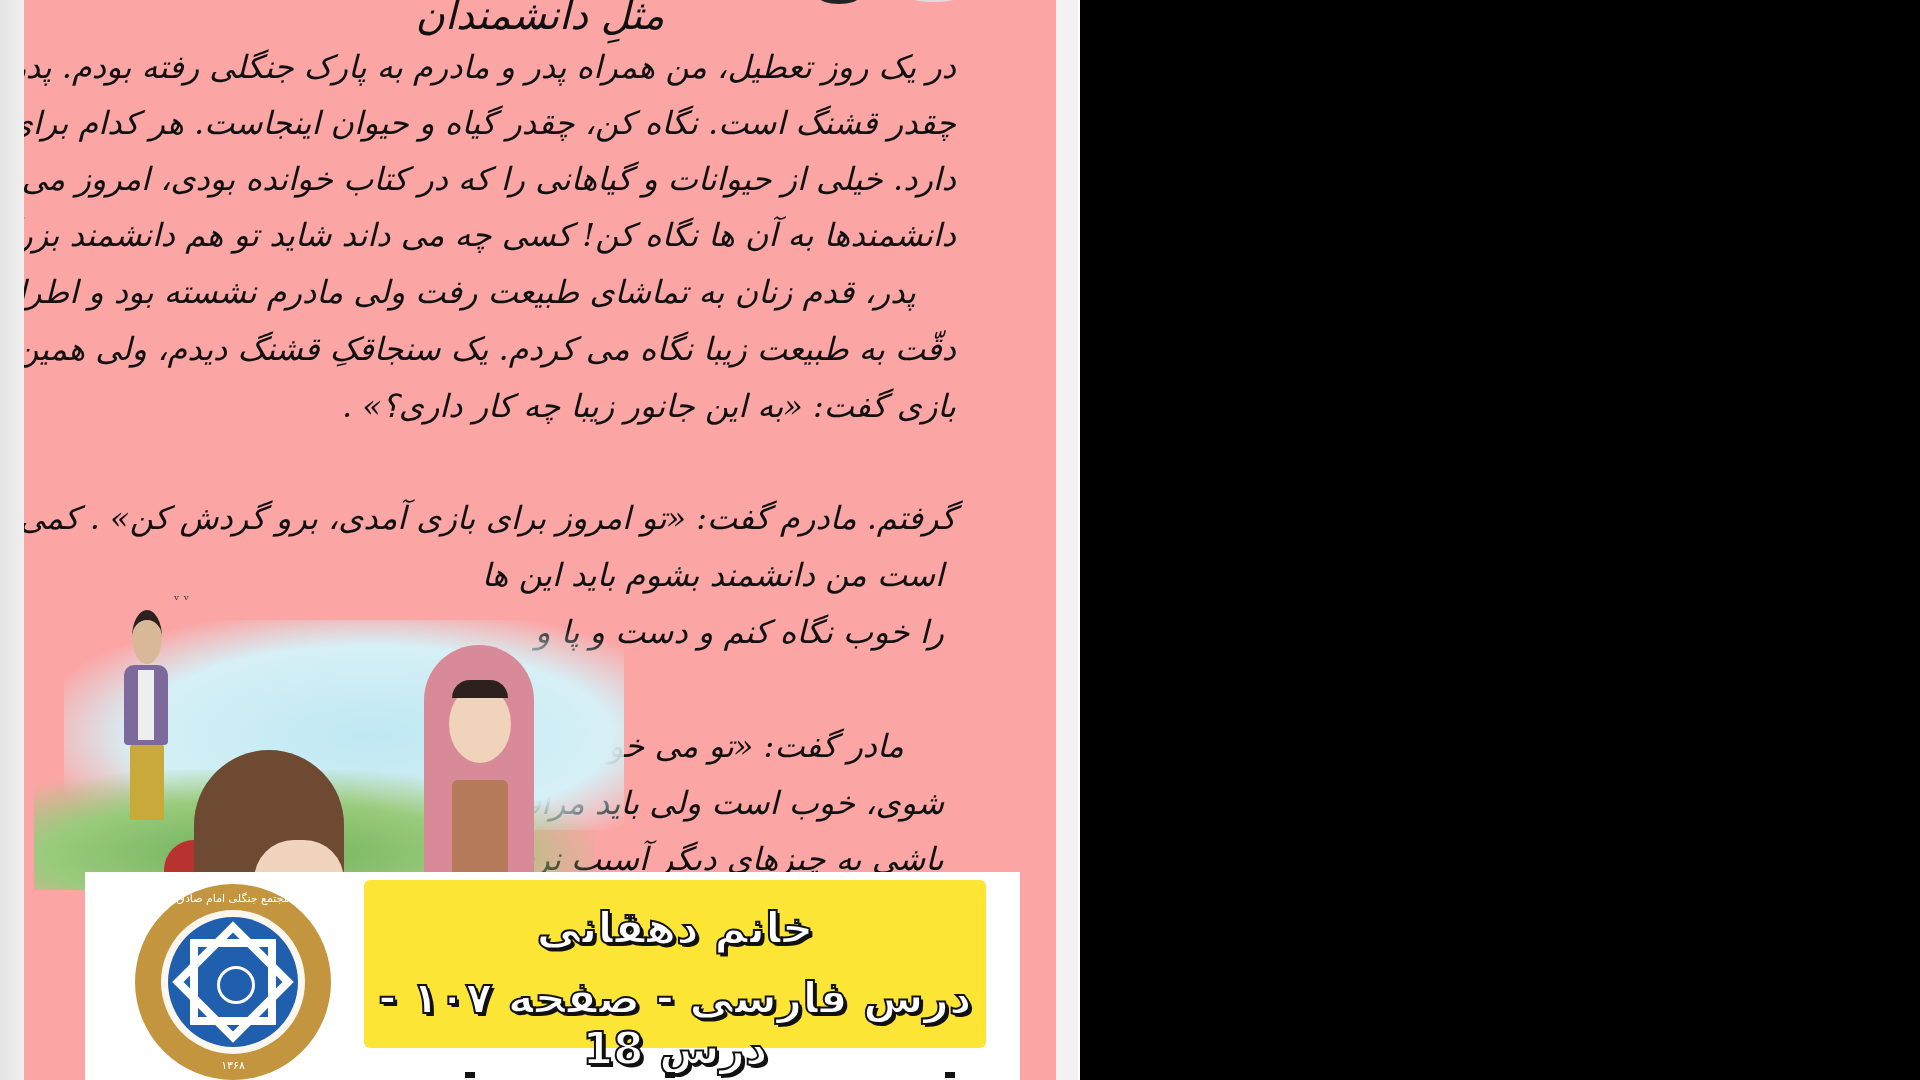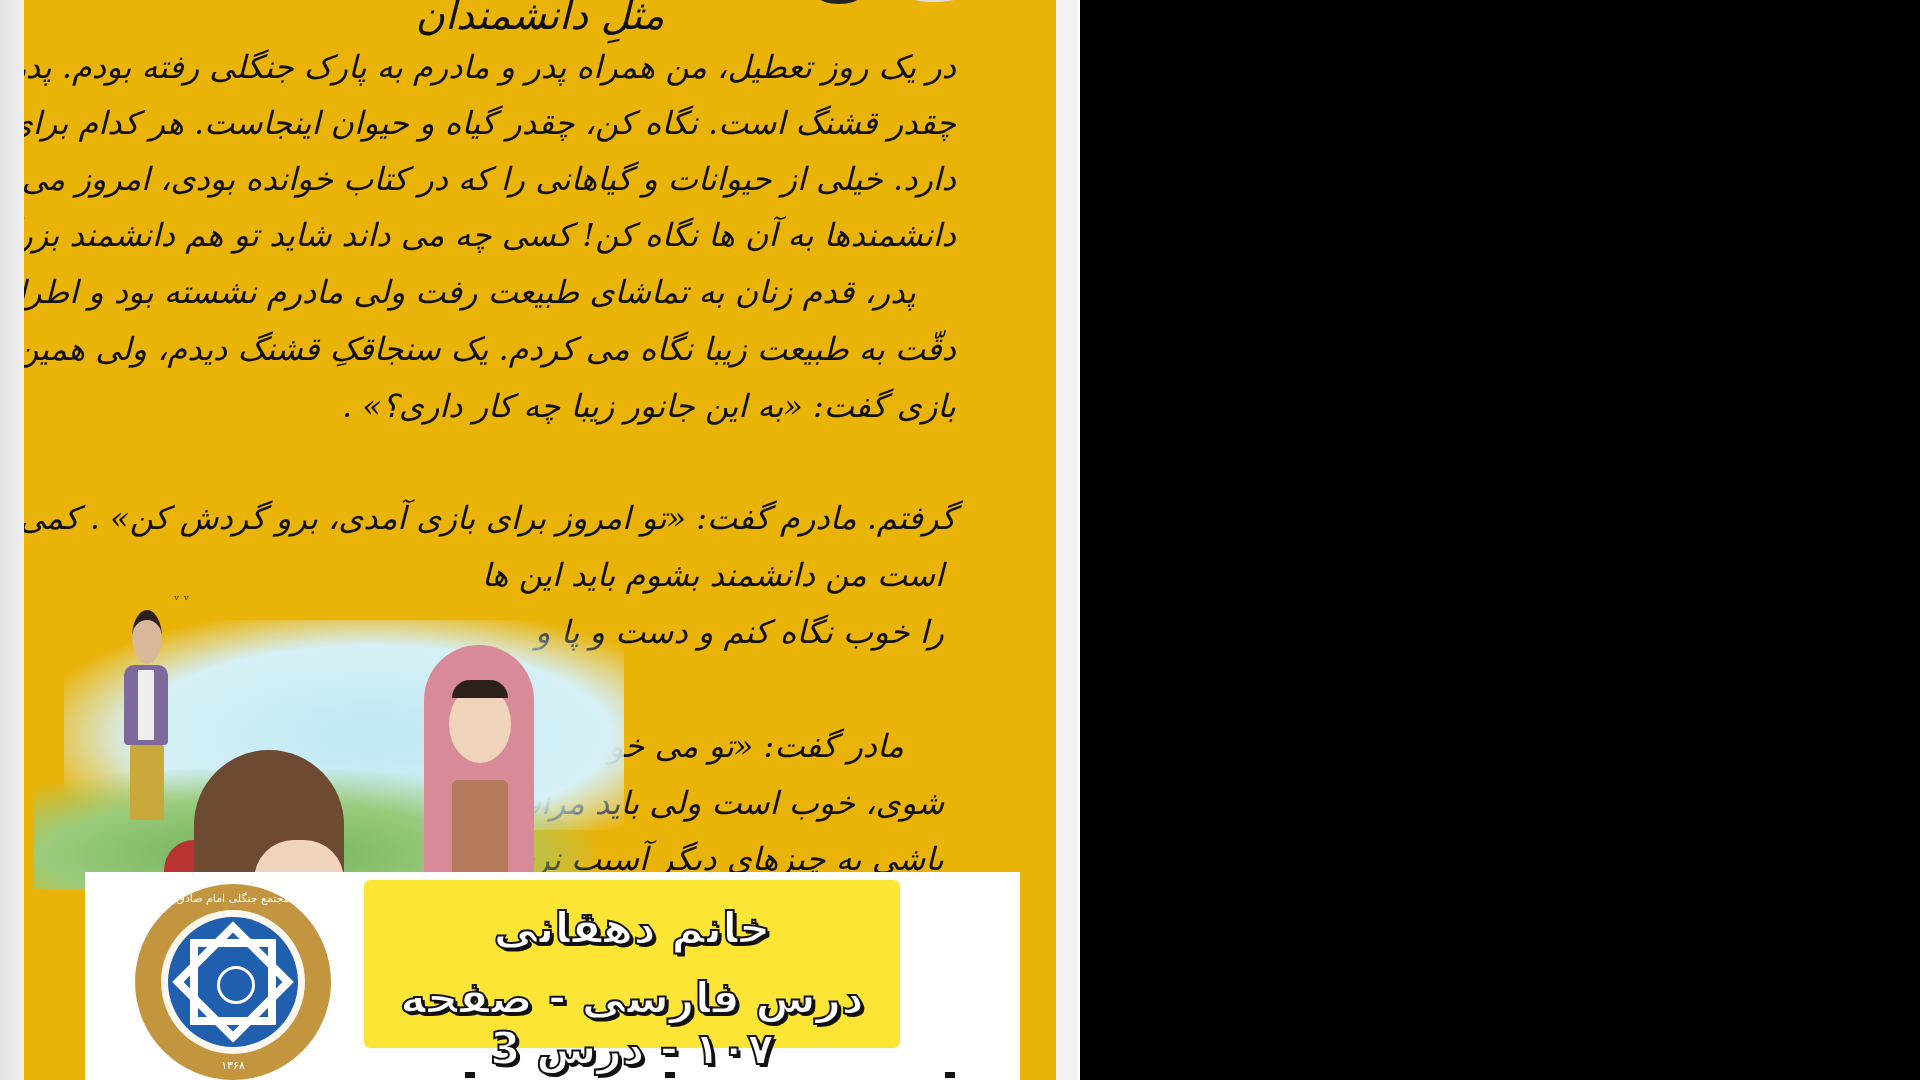--- a/index.html
+++ b/index.html
@@ -1,18 +1,18 @@
 <!DOCTYPE html>
 <html><head>
 <meta charset="utf-8">
 <style>
   html,body{margin:0;padding:0;}
   body{width:1920px;height:1080px;background:#000;position:relative;overflow:hidden;font-family:"DejaVu Serif",serif;}
   .strip-left{position:absolute;left:0;top:0;width:24px;height:1080px;background:linear-gradient(90deg,#e4e4e4,#efefef);}
-  .page{position:absolute;left:24px;top:0;width:1032px;height:1080px;background:#eab308;overflow:hidden;}
+  .page{position:absolute;left:24px;top:0;width:1032px;height:1080px;background:#fca5a5;overflow:hidden;}
   .strip-right{position:absolute;left:1056px;top:0;width:22px;height:1080px;background:#f3f1f1;}
   .strip-edge{position:absolute;left:1078px;top:0;width:2px;height:1080px;background:#fff;}
   .black-area{position:absolute;left:1080px;top:0;width:840px;height:1080px;background:#000;}
 
   .top-blob{position:absolute;left:795px;top:-10px;width:40px;height:14px;border-radius:50%;background:#222;}
   .top-blob2{position:absolute;left:880px;top:-14px;width:60px;height:16px;border-radius:50%;background:#ddd;}
 
   .title{position:absolute;left:0;width:1032px;top:-8px;text-align:center;font-size:40px;font-style:italic;color:#111;direction:rtl;padding-left:120px;box-sizing:border-box;}
   .title span{display:inline-block;transform:translateX(-60px);}
 
@@ -40,21 +40,21 @@
 
   .banner{position:absolute;left:61px;top:872px;width:935px;height:208px;background:#fff;}
   .logo{position:absolute;left:50px;top:12px;width:196px;height:196px;border-radius:50%;background:#c3953f;}
   .logo-inner{position:absolute;left:26px;top:26px;width:144px;height:144px;border-radius:50%;background:#fbf7ee;}
   .logo-blue{position:absolute;left:33px;top:33px;width:130px;height:130px;border-radius:50%;background:#1f5fae;}
   .logo-knot{position:absolute;left:55px;top:55px;width:86px;height:86px;border:8px solid #fff;transform:rotate(45deg);box-sizing:border-box;}
   .logo-knot2{position:absolute;left:55px;top:55px;width:86px;height:86px;border:8px solid #fff;box-sizing:border-box;}
   .logo-center{position:absolute;left:82px;top:82px;width:32px;height:32px;border-radius:50%;background:#1f5fae;border:3px solid #fff;}
   .logo-ring-text{position:absolute;left:0;top:8px;width:196px;text-align:center;font-family:"DejaVu Sans",sans-serif;font-size:11px;color:#fff;direction:rtl;}
   .logo-year{position:absolute;left:0;bottom:8px;width:196px;text-align:center;font-family:"DejaVu Sans",sans-serif;font-size:11px;color:#fff;}
-  .yellow{position:absolute;left:279px;top:8px;width:536px;height:168px;background:#fce534;border-radius:6px;}
+  .yellow{position:absolute;left:279px;top:8px;width:622px;height:168px;background:#fce534;border-radius:6px;}
   .yellow .l1,.yellow .l2{position:absolute;left:0;width:100%;text-align:center;direction:rtl;font-family:"DejaVu Sans",sans-serif;font-weight:bold;color:#fff;-webkit-text-stroke:2px #111;text-shadow:3px 3px 0 #111;}
   .yellow .l1{top:22px;font-size:44px;}
   .yellow .l2{top:92px;font-size:44px;}
   .below-marks{position:absolute;left:380px;top:200px;width:520px;height:8px;}
   .below-marks span{position:absolute;top:0;width:10px;height:6px;background:#111;}
 </style>
 </head>
 <body>
 
 <div class="strip-left"></div>
@@ -102,21 +102,21 @@
       <div class="logo-inner"></div>
       <div class="logo-blue"></div>
       <div class="logo-knot"></div>
       <div class="logo-knot2"></div>
       <div class="logo-center"></div>
       <div class="logo-ring-text">مجتمع جنگلی امام صادق</div>
       <div class="logo-year">۱۳۶۸</div>
     </div>
     <div class="yellow">
       <div class="l1">خانم دهقانی</div>
-      <div class="l2">درس فارسی - صفحه ۱۰۷ - درس 3</div>
+      <div class="l2">درس فارسی - صفحه ۱۰۷ - درس 18</div>
     </div>
     <div class="below-marks">
       <span style="left:0;"></span>
         <span style="left:200px;"></span>
         <span style="left:480px;"></span>
     </div>
   </div>
 </div>
 
 <div class="strip-right"></div>

